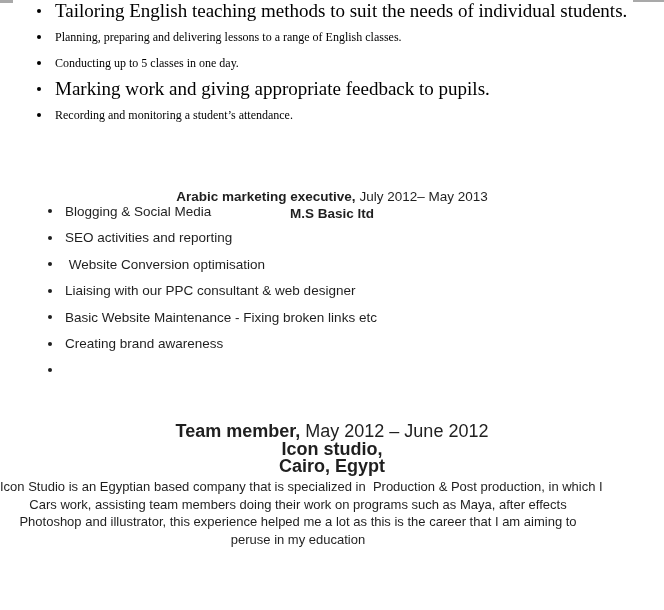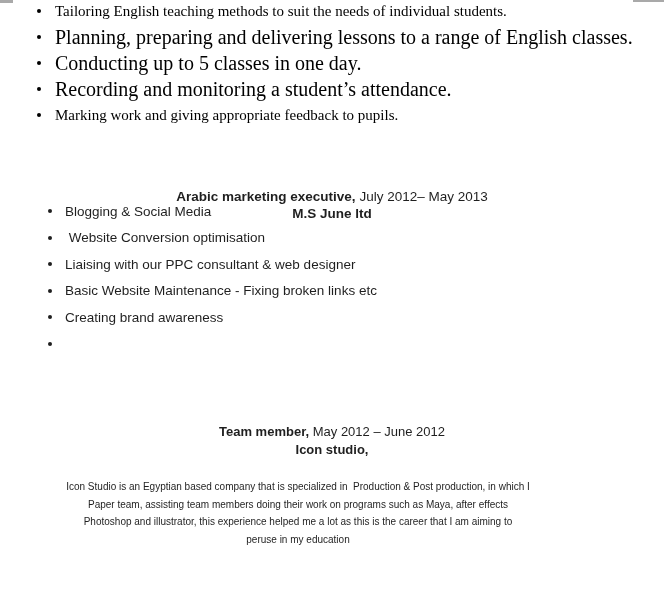--- a/index.html
+++ b/index.html
@@ -30,22 +30,22 @@
   }
   .serif-list .row { height: 26px; display: flex; align-items: center; }
   .dot {
     width: 4px; height: 4px;
     border-radius: 50%;
     background: #000000;
     flex: 0 0 4px;
   }
   .serif-list .dot { margin-left: 37px; margin-right: 14px; }
   .pre { white-space: pre; }
-  .fs-sm { font-size: 15px; }
-  .fs-lg { font-size: 20px; }
+  .fs-sm { font-size: 19px; }
+  .fs-lg { font-size: 12px; }
 
   
   .sans { color: #1f1f1f; }
   .center { text-align: center; }
   .hbold { font-weight: bold; }
 
   #marketing-heading {
     position: absolute;
     left: 0; top: 188px;
     width: 664px;
@@ -61,29 +61,29 @@
     margin: 0; padding: 0;
     font-size: 13.5px;
   }
   .sans-list .row { height: 26.5px; display: flex; align-items: center; }
   .sans-list .dot { background: #1f1f1f; margin-left: 48px; margin-right: 13px; }
 
   #team-heading {
     position: absolute;
     left: 0; top: 423px;
     width: 664px;
-    font-size: 13px;
+    font-size: 18px;
     line-height: 17.5px;
   }
 
   #team-description {
     position: absolute;
     left: 0; top: 478px;
     width: 596px;
-    font-size: 10px;
+    font-size: 13px;
     line-height: 17.5px;
   }
 </style>
 </head>
 <body>
 
 <div id="artifact-tl" class="artifact"></div>
 <div id="artifact-tr" class="artifact"></div>
 
 <ul class="serif-list">
@@ -94,37 +94,41 @@
   <li class="row">
     <span class="dot"></span>
     <span class="pre fs-lg">Planning, preparing and delivering lessons to a range of English classes.</span>
   </li>
   <li class="row">
     <span class="dot"></span>
     <span class="pre fs-lg">Conducting up to 5 classes in one day.</span>
   </li>
   <li class="row">
     <span class="dot"></span>
-    <span class="pre fs-lg">Recording and monitoring a student’s attendance.</span>
+    <span class="pre fs-sm">Marking work and giving appropriate feedback to pupils.</span>
   </li>
   <li class="row">
     <span class="dot"></span>
-    <span class="pre fs-sm">Marking work and giving appropriate feedback to pupils.</span>
+    <span class="pre fs-lg">Recording and monitoring a student’s attendance.</span>
   </li>
 </ul>
 
 <div id="marketing-heading" class="sans center">
   <div><span class="hbold">Arabic marketing executive,</span><span class="pre"> July 2012– May 2013</span></div>
-  <div class="hbold">M.S June ltd</div>
+  <div class="hbold">M.S Basic ltd</div>
 </div>
 
 <ul class="sans-list sans">
   <li class="row">
     <span class="dot"></span>
     <span class="pre">Blogging &amp; Social Media</span>
+  </li>
+  <li class="row">
+    <span class="dot"></span>
+    <span class="pre">SEO activities and reporting</span>
   </li>
   <li class="row">
     <span class="dot"></span>
     <span class="pre"> Website Conversion optimisation</span>
   </li>
   <li class="row">
     <span class="dot"></span>
     <span class="pre">Liaising with our PPC consultant &amp; web designer</span>
   </li>
   <li class="row">
@@ -136,20 +140,21 @@
     <span class="pre">Creating brand awareness</span>
   </li>
   <li class="row">
     <span class="dot"></span>
   </li>
 </ul>
 
 <div id="team-heading" class="sans center">
   <div><span class="hbold">Team member,</span><span class="pre"> May 2012 – June 2012</span></div>
   <div class="hbold">Icon studio,</div>
+  <div class="hbold">Cairo, Egypt</div>
 </div>
 
 <div id="team-description" class="sans center">
   <div class="pre">Icon Studio is an Egyptian based company that is specialized in  Production &amp; Post production, in which I</div>
-  <div class="pre">Paper team, assisting team members doing their work on programs such as Maya, after effects</div>
+  <div class="pre">Cars work, assisting team members doing their work on programs such as Maya, after effects</div>
   <div class="pre">Photoshop and illustrator, this experience helped me a lot as this is the career that I am aiming to</div>
   <div class="pre">peruse in my education</div>
 </div>
 
 </body></html>

